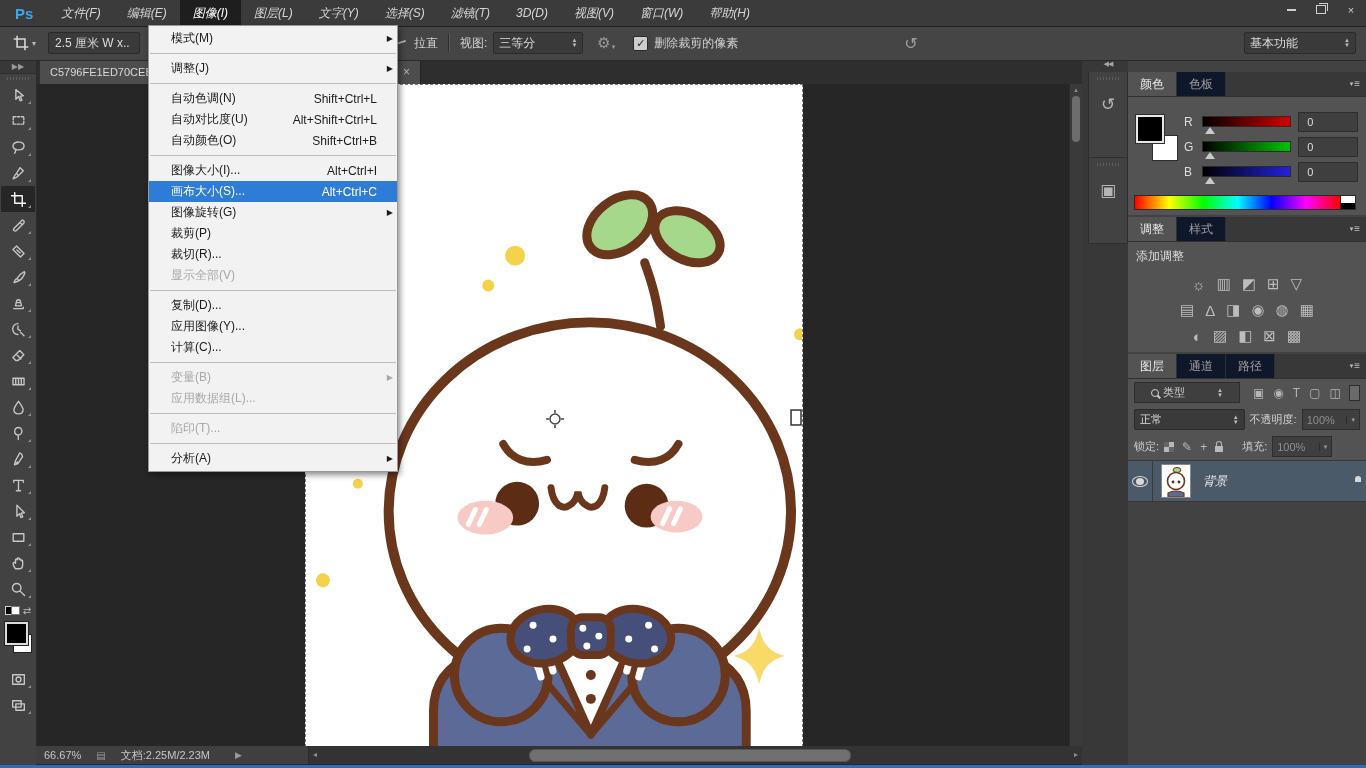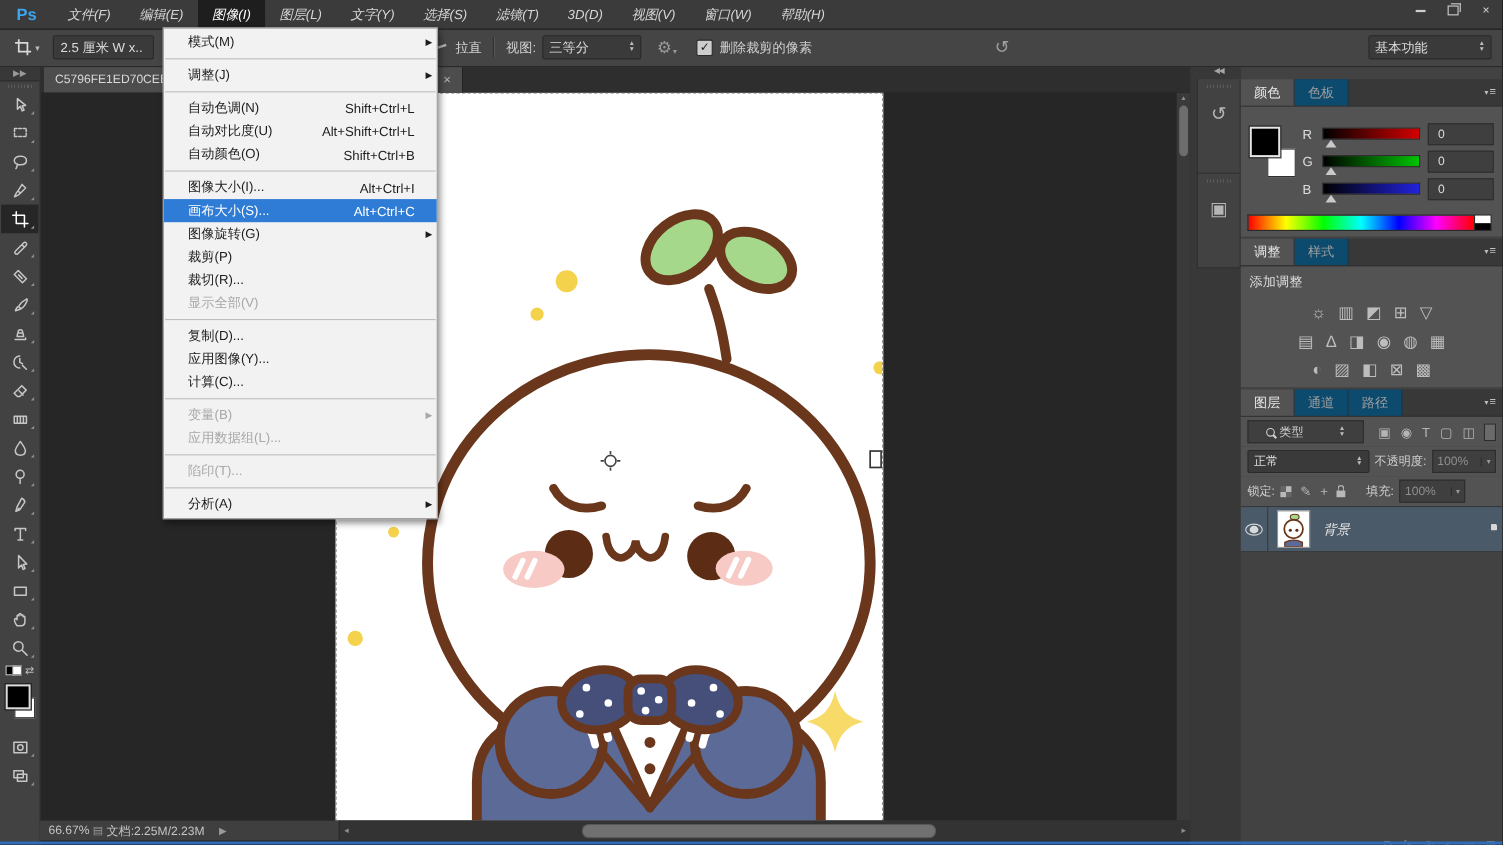--- a/index.html
+++ b/index.html
@@ -71,41 +71,41 @@
   
   .canvas-area{position:absolute;left:36px;top:84px;width:1046px;height:662px;background:#262626;overflow:hidden;}
   .canvas{position:absolute;left:269px;top:0;width:498px;height:668px;background:#fff;border:1px dashed #7d7d7d;box-sizing:border-box;}
   .canvas svg{position:absolute;left:0;top:0;}
   .v-scroll{position:absolute;right:0;top:0;width:12px;height:662px;background:#3a3a3a;border-left:1px solid #2b2b2b;}
   .v-scroll .arrow{display:block;text-align:center;font-size:6px;color:#8f8f8f;padding-top:3px;}
   .v-thumb{position:absolute;left:2px;top:12px;width:8px;height:46px;background:#6d6d6d;border-radius:4px;}
 
   
   .bottombar{position:absolute;left:36px;top:746px;width:1046px;height:18px;background:#3f3f3f;display:flex;z-index:6;}
-  .status{width:264px;display:flex;align-items:center;gap:3px;padding-left:8px;font-size:11px;color:#c5c5c5;}
+  .status{width:264px;display:flex;align-items:center;gap:15px;padding-left:8px;font-size:11px;color:#c5c5c5;}
   .doc-size-icon{color:#9a9a9a;font-size:10px;}
   .status-expand{color:#9a9a9a;font-size:9px;margin-left:10px;}
   .h-scroll{flex:1;position:relative;background:#333;border-left:1px solid #2a2a2a;}
   .h-thumb{position:absolute;left:220px;top:3px;width:320px;height:11px;background:#707070;border:1px solid #565656;border-radius:6px;}
   .hs-arrow{position:absolute;top:4px;font-size:8px;color:#8f8f8f;}
   .hs-left{left:4px;} .hs-right{right:4px;}
   .taskbar-line{position:absolute;left:0;bottom:0;width:1366px;height:3px;background:#2f6db8;z-index:40;}
 
   
   .dock{position:absolute;left:1082px;top:60px;width:284px;height:708px;background:#383838;z-index:6;}
   .icon-strip{position:absolute;left:6px;top:0;width:40px;}
   .strip-head{height:12px;text-align:center;font-size:7px;color:#a5a5a5;letter-spacing:-1px;}
   .strip-btn{height:80px;border:1px solid #2e2e2e;border-top:none;background:#424242;display:flex;flex-direction:column;align-items:center;padding-top:5px;gap:14px;}
   .strip-btn .tb-grip{margin:0;}
   .strip-glyph{color:#b5b5b5;font-size:17px;}
   .panel-col{position:absolute;left:46px;top:0;width:238px;height:708px;background:#424242;}
 
   .panel{position:relative;}
   .tabbar{height:24px;background:#383838;display:flex;position:relative;border-bottom:1px solid #303030;}
-  .ptab{padding:0 12px;line-height:24px;font-size:12px;color:#9f9f9f;background:#0c4a6e;border-right:1px solid #2f2f2f;}
+  .ptab{padding:0 12px;line-height:24px;font-size:12px;color:#9f9f9f;background:#0f172a;border-right:1px solid #2f2f2f;}
   .ptab.active{background:#535353;color:#e8e8e8;}
   .pmenu{position:absolute;right:6px;top:6px;color:#c0c0c0;font-size:10px;display:flex;align-items:center;gap:1px;}
   .pmenu .pm-caret{font-size:7px;}
   .panel-body{background:#535353;}
 
   
   .color-body{height:118px;position:relative;padding-top:12px;box-sizing:border-box;}
   .cp-swatches{position:absolute;left:8px;top:18px;width:44px;height:48px;}
   .cp-bg{position:absolute;left:16px;top:20px;width:24px;height:24px;background:#fff;border:1px solid #2e2e2e;}
   .cp-fg{position:absolute;left:0;top:0;width:24px;height:24px;background:#000;border:2px solid #e6e6e6;outline:1px solid #2e2e2e;}

